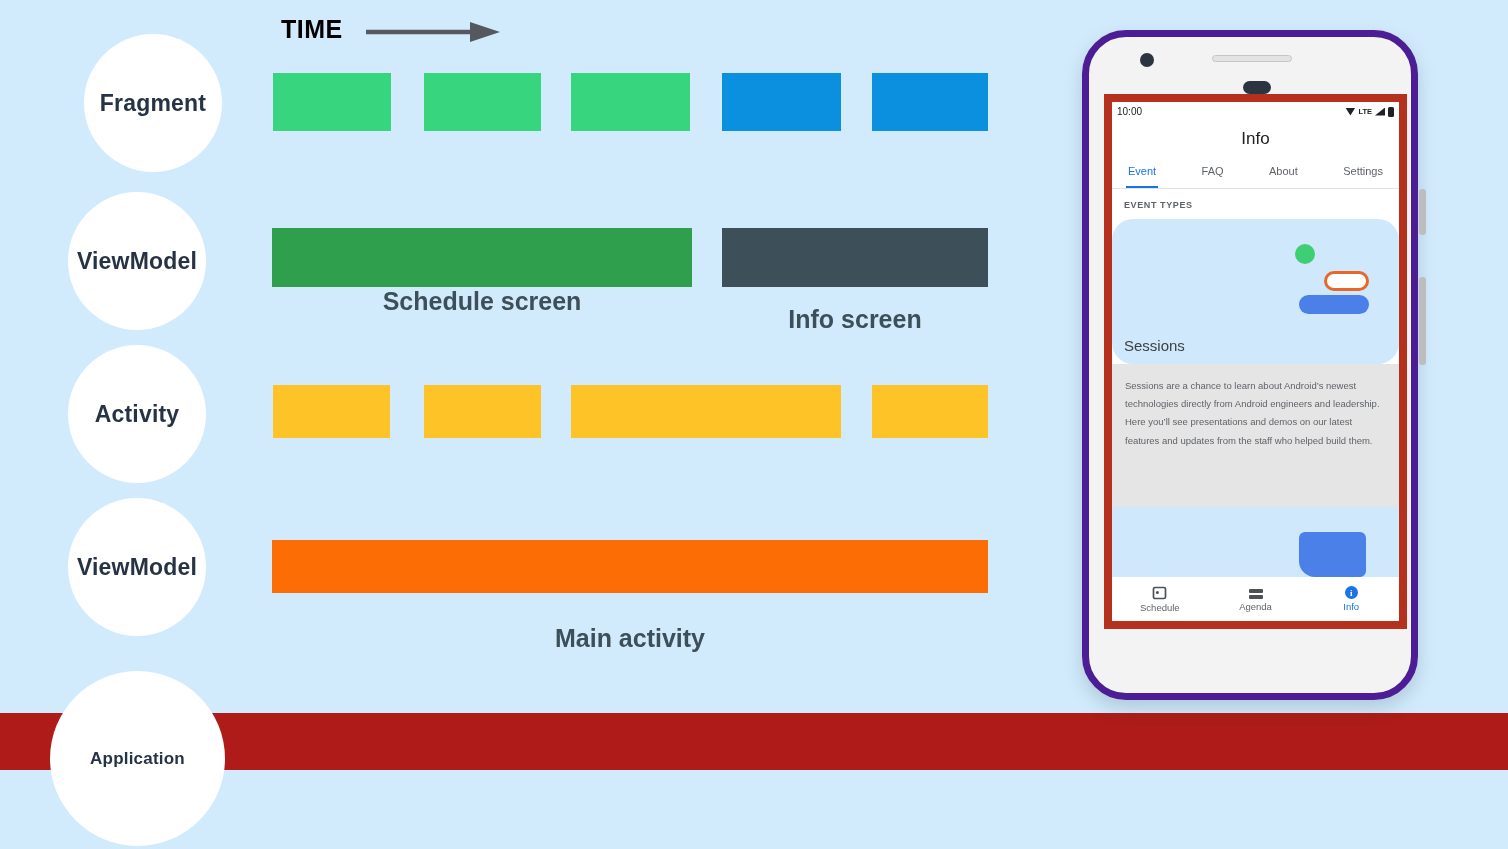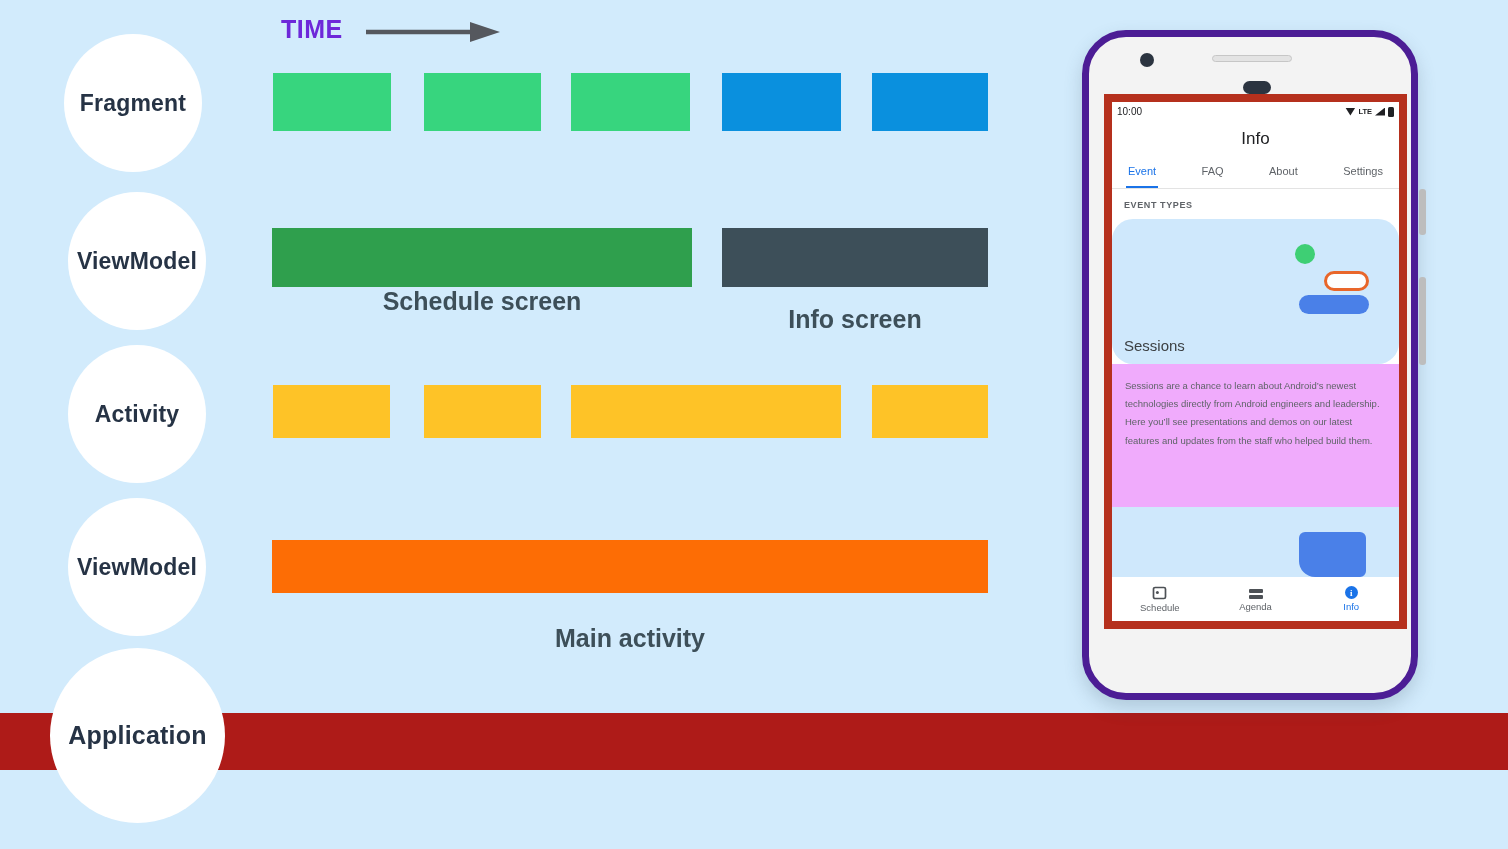--- a/index.html
+++ b/index.html
@@ -4,32 +4,32 @@
 <style>
   * { margin:0; padding:0; box-sizing:border-box; }
   html,body { width:1508px; height:849px; }
   body { font-family:"Liberation Sans", sans-serif; background:#d2ebfc; overflow:hidden; }
   .canvas { position:relative; width:1508px; height:849px; background:#d2ebfc; overflow:hidden; }
 
   
   .circle { position:absolute; background:#ffffff; border-radius:50%;
             display:flex; align-items:center; justify-content:center;
             color:#263345; font-weight:700; font-size:23px; letter-spacing:.2px; }
-  .c-fragment   { left:64px; top:34px;  width:138px; height:138px; }
+  .c-fragment   { left:84px; top:34px;  width:138px; height:138px; }
   .c-viewmodel1 { left:68px; top:192px; width:138px; height:138px; }
   .c-activity   { left:68px; top:345px; width:138px; height:138px; }
   .c-viewmodel2 { left:68px; top:498px; width:138px; height:138px; }
-  .c-application{ left:50px; top:648px; width:175px; height:175px; font-size:25px; z-index:3; }
+  .c-application{ left:50px; top:671px; width:175px; height:175px; font-size:17px; z-index:3; }
 
   
   .app-band { position:absolute; left:0; top:713px; width:1508px; height:57px; background:#ae1b18; z-index:1; }
 
   
   .time-label { position:absolute; left:281px; top:15px; font-size:25px; font-weight:800;
-                color:#6d28d9; letter-spacing:.5px; }
+                color:#000000; letter-spacing:.5px; }
   .time-arrow { position:absolute; left:360px; top:19px; }
 
   
   .bar { position:absolute; }
   .row-fragment .bar { top:73px; height:58px; }
   .f-green { background:#37d57e; }
   .f-blue  { background:#0a90de; }
   .b-f1 { left:273px; width:118px; } .b-f2 { left:424px; width:117px; } .b-f3 { left:571px; width:119px; }
   .b-f4 { left:722px; width:119px; } .b-f5 { left:872px; width:116px; }
 
@@ -80,21 +80,21 @@
 
   .section-header { font-size:9px; font-weight:700; letter-spacing:.6px; color:#5f6368; padding:11px 12px 9px; }
 
   .hero { position:relative; height:145px; background:#cfe8fc;border-radius:21px; }
   .green-dot { position:absolute; left:183px; top:25px; width:20px; height:20px; border-radius:50%; background:#3ecf74; }
   .orange-pill { position:absolute; left:212px; top:52px; width:45px; height:20px; border-radius:11px;
                  border:3px solid #e8662a; background:#fdfefe; }
   .blue-pill { position:absolute; left:187px; top:76px; width:70px; height:19px; border-radius:10px; background:#4a80e8; }
   .hero-title { position:absolute; left:12px; bottom:10px; font-size:15px; color:#3c4043; }
 
-  .desc { flex:1; background:#f0abfc; padding:13px 13px 0; font-size:9.5px; line-height:1.92; color:#5f6368; }
+  .desc { flex:1; background:#e5e5e5; padding:13px 13px 0; font-size:9.5px; line-height:1.92; color:#5f6368; }
 
   .hero2 { position:relative; height:70px; background:#cfe8fc; }
   .blue-card { position:absolute; left:187px; top:25px; width:67px; height:45px;
                border-radius:6px 6px 6px 16px; background:#4a80e8; }
 
   .bottomnav { height:44px; background:#ffffff; display:flex; align-items:center; }
   .nav-item { flex:1; display:flex; flex-direction:column; align-items:center; gap:2px;
               font-size:9.5px; color:#5f6368; cursor:default; }
   .nav-item.active { color:#1a73e8; }
   .agenda-glyph { display:flex; flex-direction:column; gap:2px; padding-top:2px; }

